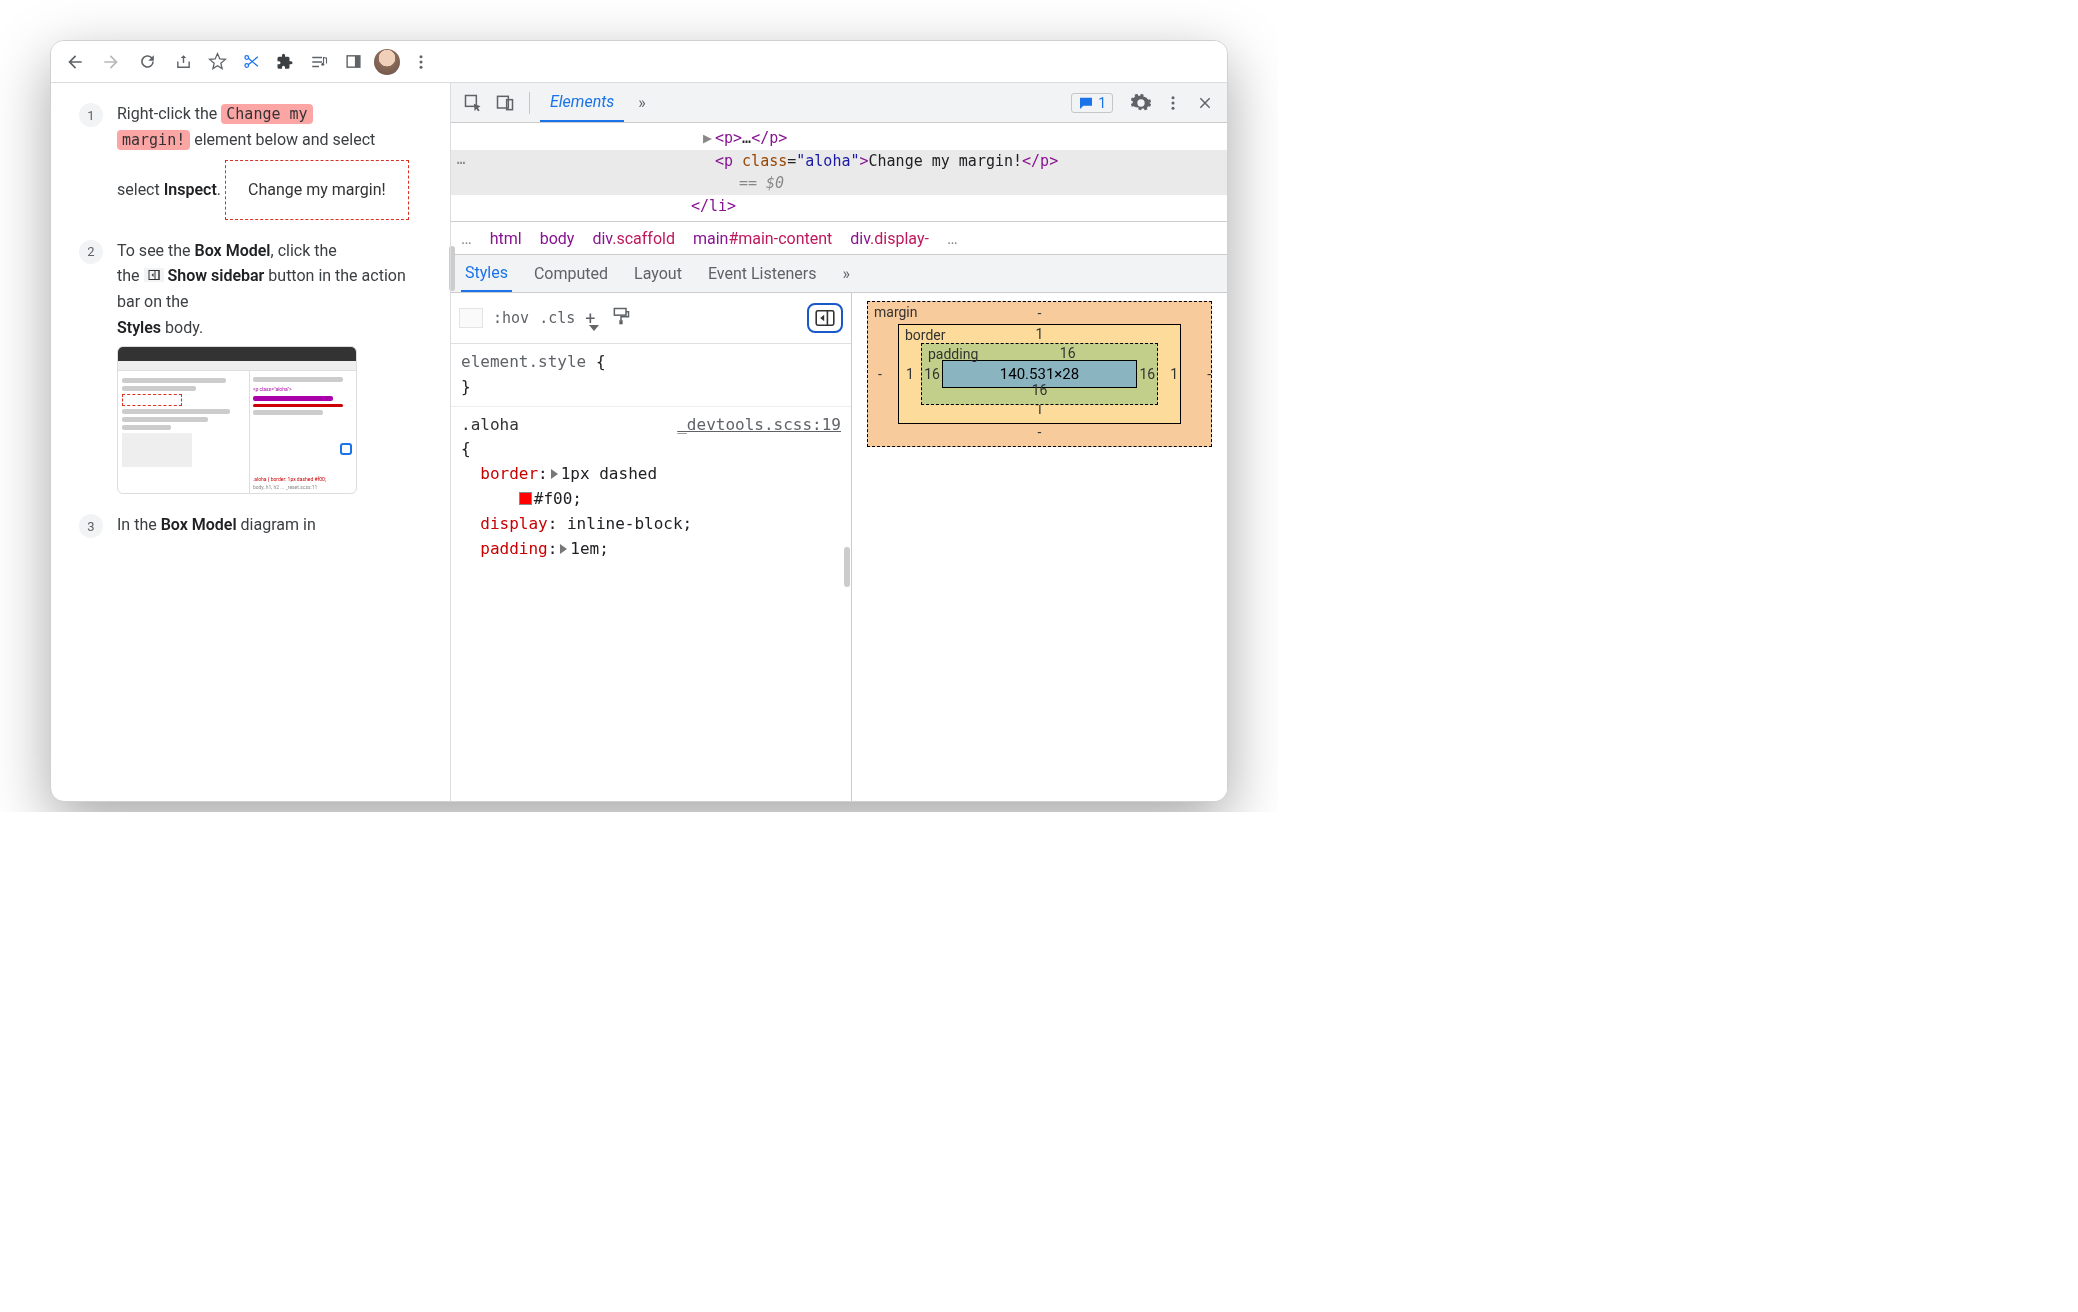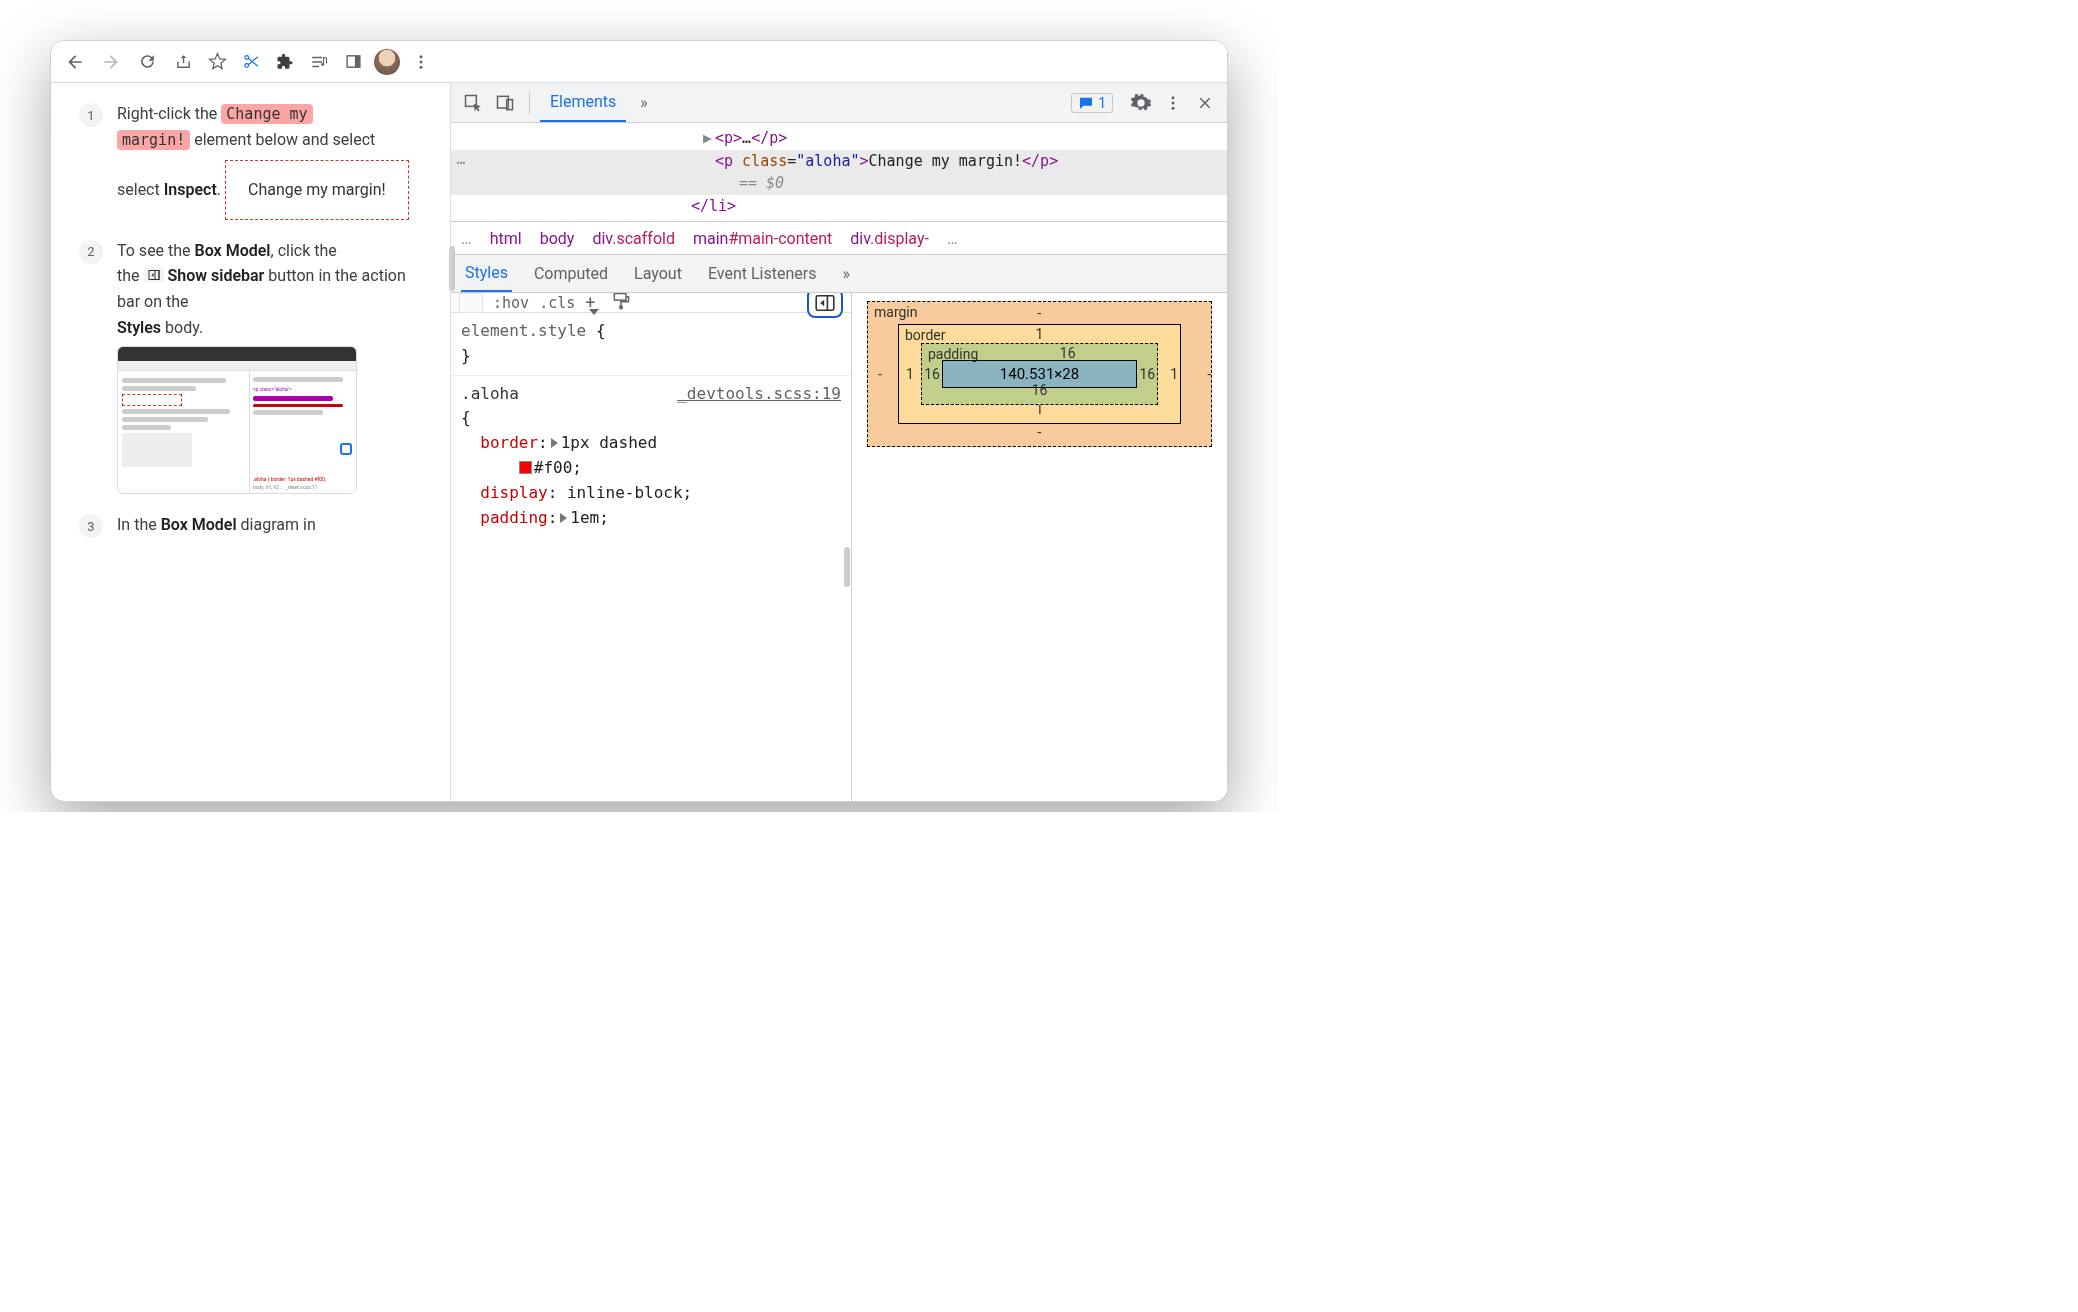--- a/index.html
+++ b/index.html
@@ -105,21 +105,21 @@
   .thumb .t-right { width:45%; border-left:1px solid #ddd; padding:3px; font-size:5px; position:relative;}
   .thumb .t-high { position:absolute; right:4px; bottom:38px; width:12px; height:12px; border:2px solid #1a73e8; border-radius:3px;}
   .thumb-line { height:5px; background:#ccc; margin:3px 0; border-radius:2px;}
   .thumb .redtxt { color:#c00;}
 
   
   .devtools { flex:1; display:flex; flex-direction:column; background:#fff; overflow:hidden;}
   .dt-tabbar { height: 40px; background:#f1f3f4; border-bottom:1px solid #ccc; display:flex; align-items:center; padding: 0 8px; gap:4px; font-size:16px; color:#5f6368;}
   .dt-tabbar .sep { width:1px; height:22px; background:#c6c6c6; margin:0 6px;}
   .dt-tab { padding: 0 10px; height:100%; display:flex; align-items:center; }
-  .dt-tab.active { color:#1a73e8; border-bottom: 2px solid #1a73e8; }
+  .dt-tab.active { color:#1a73e8; border-bottom: 2px solid #1a73e8; font-style: italic; }
   .dt-iconbtn { width:28px; height:28px; display:flex; align-items:center; justify-content:center;}
   .dt-spacer { flex:1;}
   .issue-chip { display:flex; align-items:center; gap:4px; border:1px solid #c6c6c6; border-radius:3px; padding: 1px 6px; color:#1a73e8; font-size:14px;}
 
   .dom-tree { font-family: Menlo, Consolas, monospace; font-size: 15px; padding: 4px 12px; color:#222;}
   .dom-line { white-space:pre; line-height:1.5;}
   .tag { color:#881391;} .attr-n{color:#994500;} .attr-v{color:#1a1aa6;} .txt{color:#202124;}
   .highlight-row { background:#eaeaea; margin: 0 -12px; padding: 0 12px; position:relative;}
   .row-dots { position:absolute; left:6px; top:4px; color:#888; font-size:14px; letter-spacing:2px;}
   .eq0 { color:#888; font-style:italic;}
@@ -127,21 +127,21 @@
 
   .breadcrumb { height: 34px; border-top:1px solid #ccc; border-bottom:1px solid #ccc; background:#fff; display:flex; align-items:center; padding: 0 10px; gap: 18px; font-size:16px; color:#5f6368; overflow:hidden;}
   .bc-item { color:#881391;} .bc-item .sel{color:#be185d;} .bc-dim{color:#888;}
 
   .styles-tabbar { height:38px; background:#f1f3f4; display:flex; align-items:center; padding: 0 10px; gap: 18px; font-size:16px; border-bottom:1px solid #ccc;}
   .styles-tabbar .st { color:#5f6368; padding: 0 4px; height:100%; display:flex; align-items:center;}
   .styles-tabbar .st.active { color:#1a73e8; border-bottom: 2px solid #1a73e8;}
 
   .styles-body { flex:1; display:flex; overflow:hidden; position:relative;}
   .styles-rules { flex:1; border-right:1px solid #ccc; overflow:hidden; position:relative;}
-  .filterbar { height:20px; border-bottom:1px solid #e0e0e0; display:flex; align-items:center; padding: 0 8px; gap: 10px; font-size:15px; color:#5f6368; position:relative;}
+  .filterbar { height:51px; border-bottom:1px solid #e0e0e0; display:flex; align-items:center; padding: 0 8px; gap: 10px; font-size:15px; color:#5f6368; position:relative;}
   .filter-box { width: 24px; height:20px; border:1px solid #e4e4e4; background:#fafafa;}
   .filterbar .btn { font-family: Menlo, monospace;}
   .add-rule { font-size:18px; position:relative;}
   .add-rule::after{content:""; position:absolute; right:-4px; bottom:-2px; border-left:5px solid transparent; border-right:5px solid transparent; border-top:6px solid #666;}
   .sidebar-btn { width:36px; height:30px; border: 2.5px solid #1858c9; border-radius: 8px; display:flex; align-items:center; justify-content:center; background:#fff;}
   .rules-code { font-family: Menlo, Consolas, monospace; font-size:16px; padding: 6px 10px; line-height:1.55;}
   .selector{color:#5f6368;} .ruleloc{text-decoration:underline; color:#5f6368;} 
   .prop{color:#c80000;} .colon{color:#202124;} .val{color:#202124;} .punct{color:#202124;}
   .swatch{display:inline-block; width:13px; height:13px; background:#f00; border:1px solid #888; vertical-align:-1px; margin-right:2px;}
   .tri{display:inline-block; width:0;height:0;border-top:5px solid transparent;border-bottom:5px solid transparent;border-left:7px solid #777; margin: 0 3px; vertical-align:0px;}

